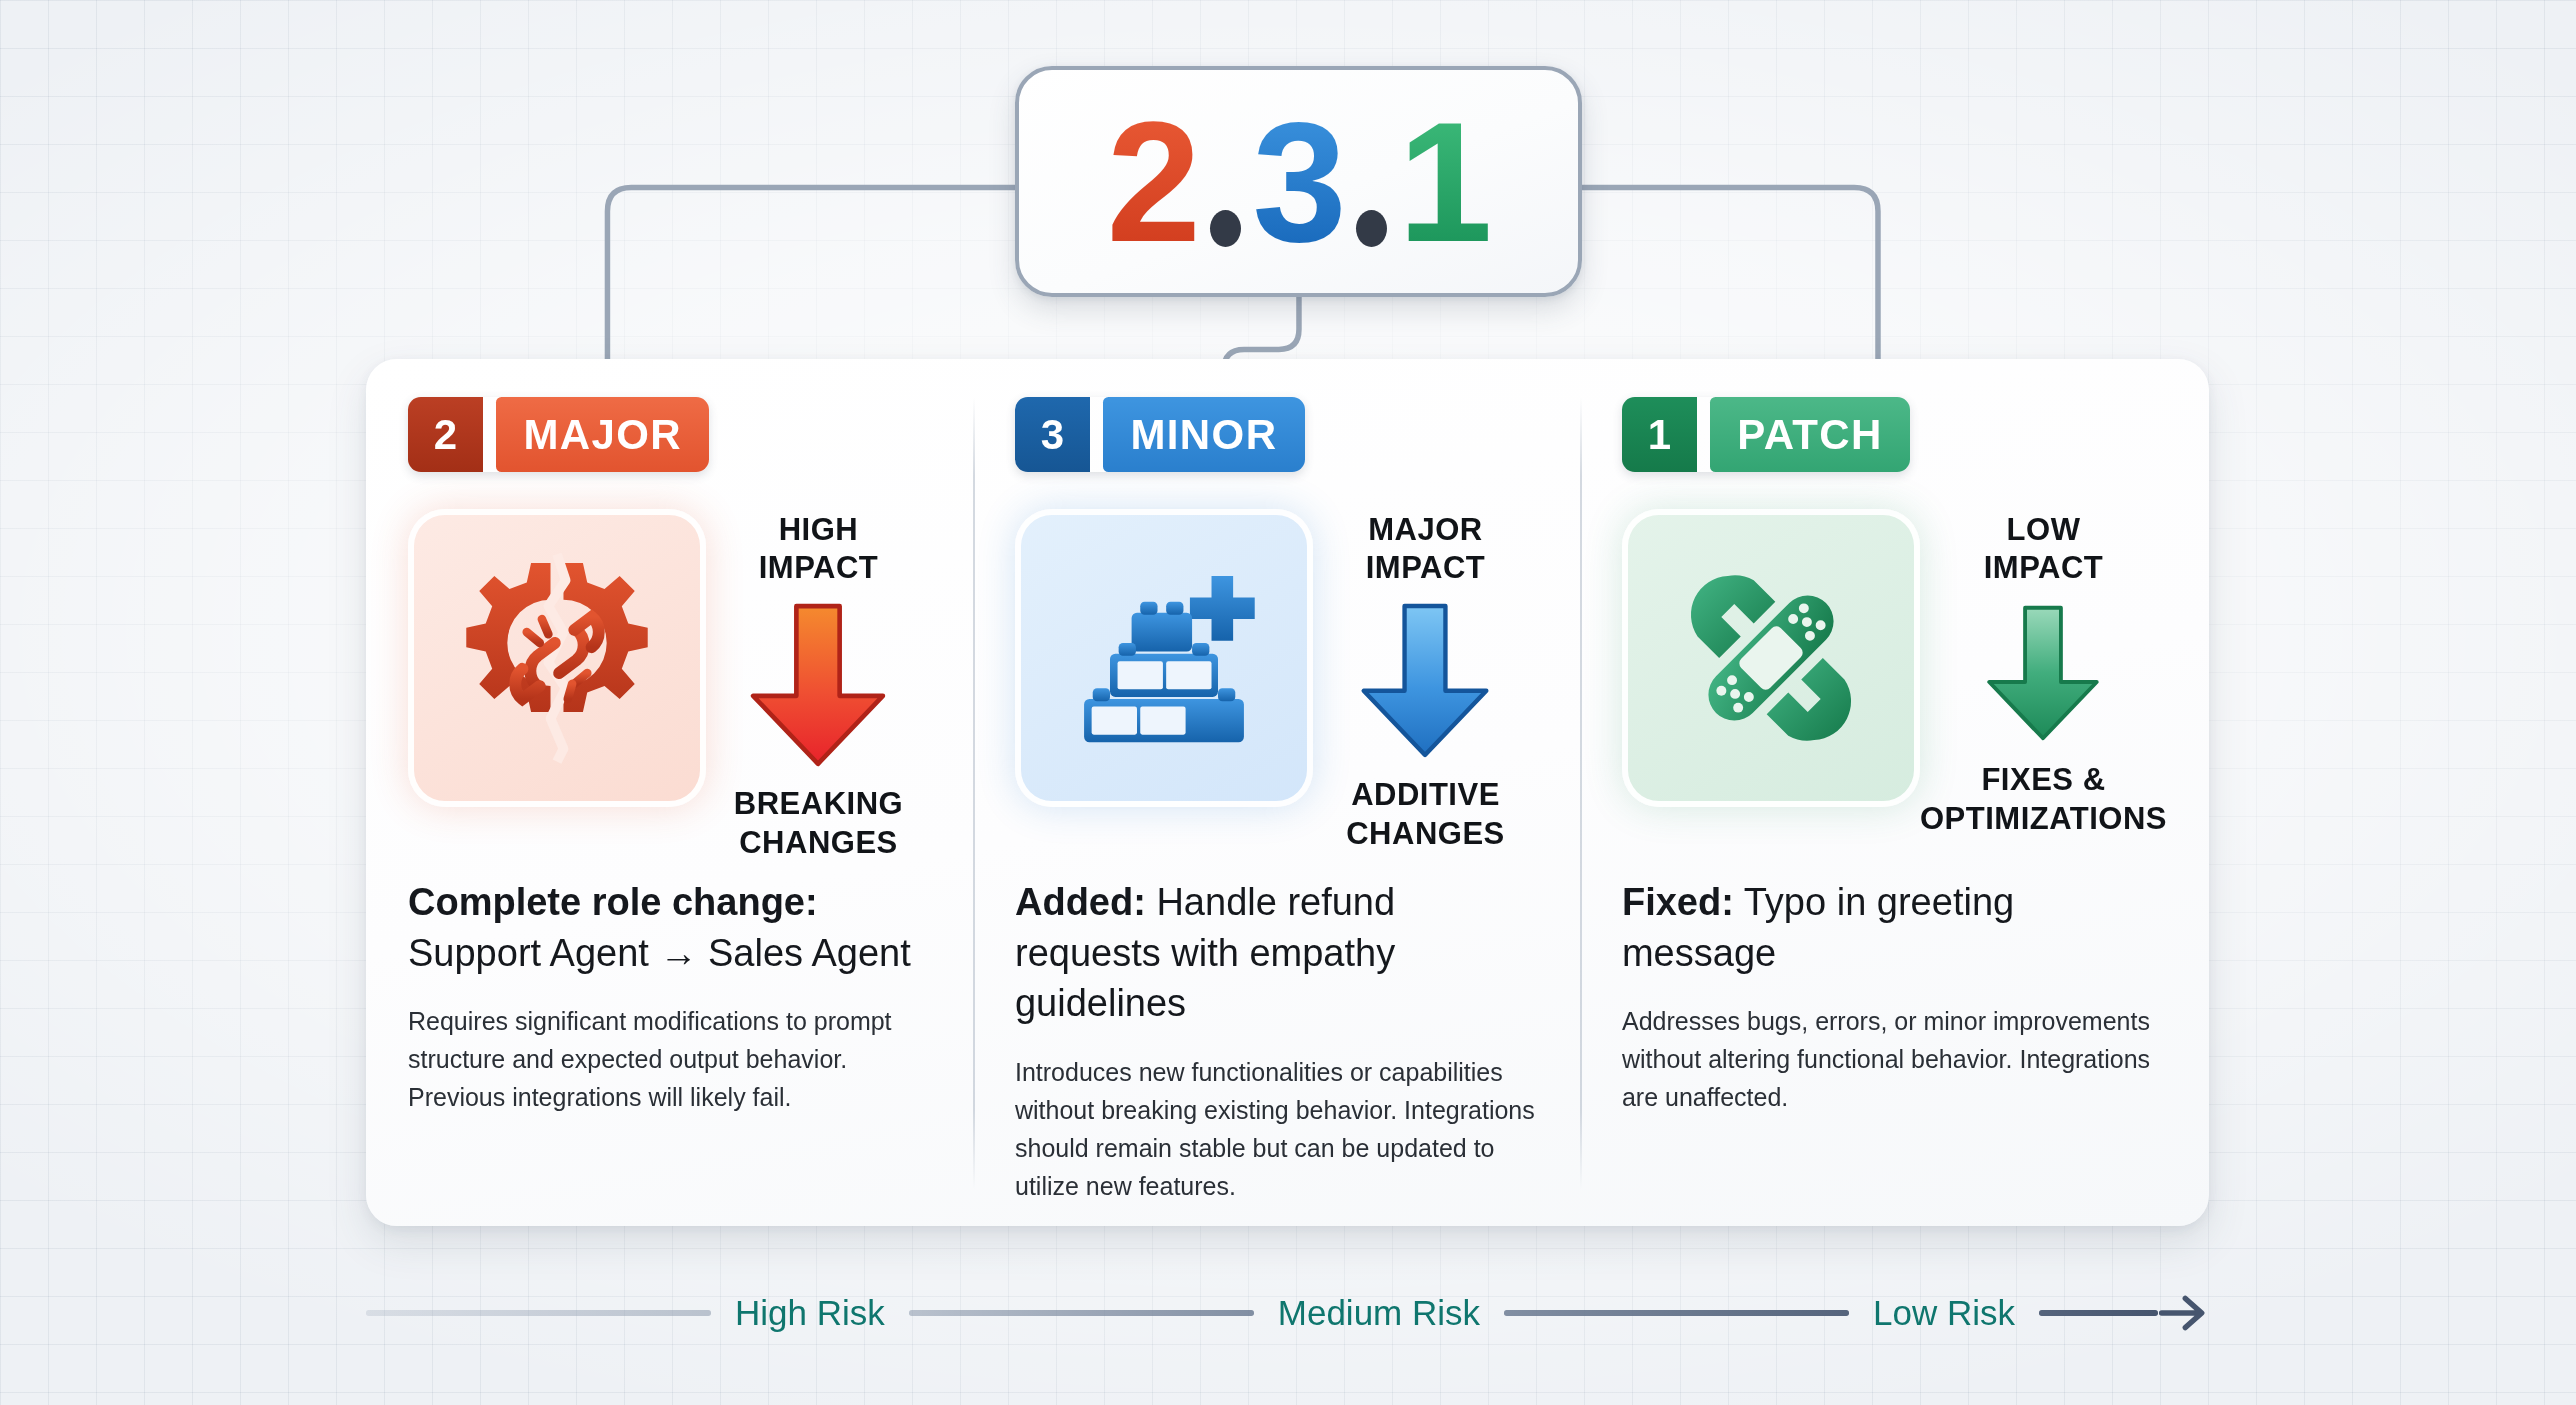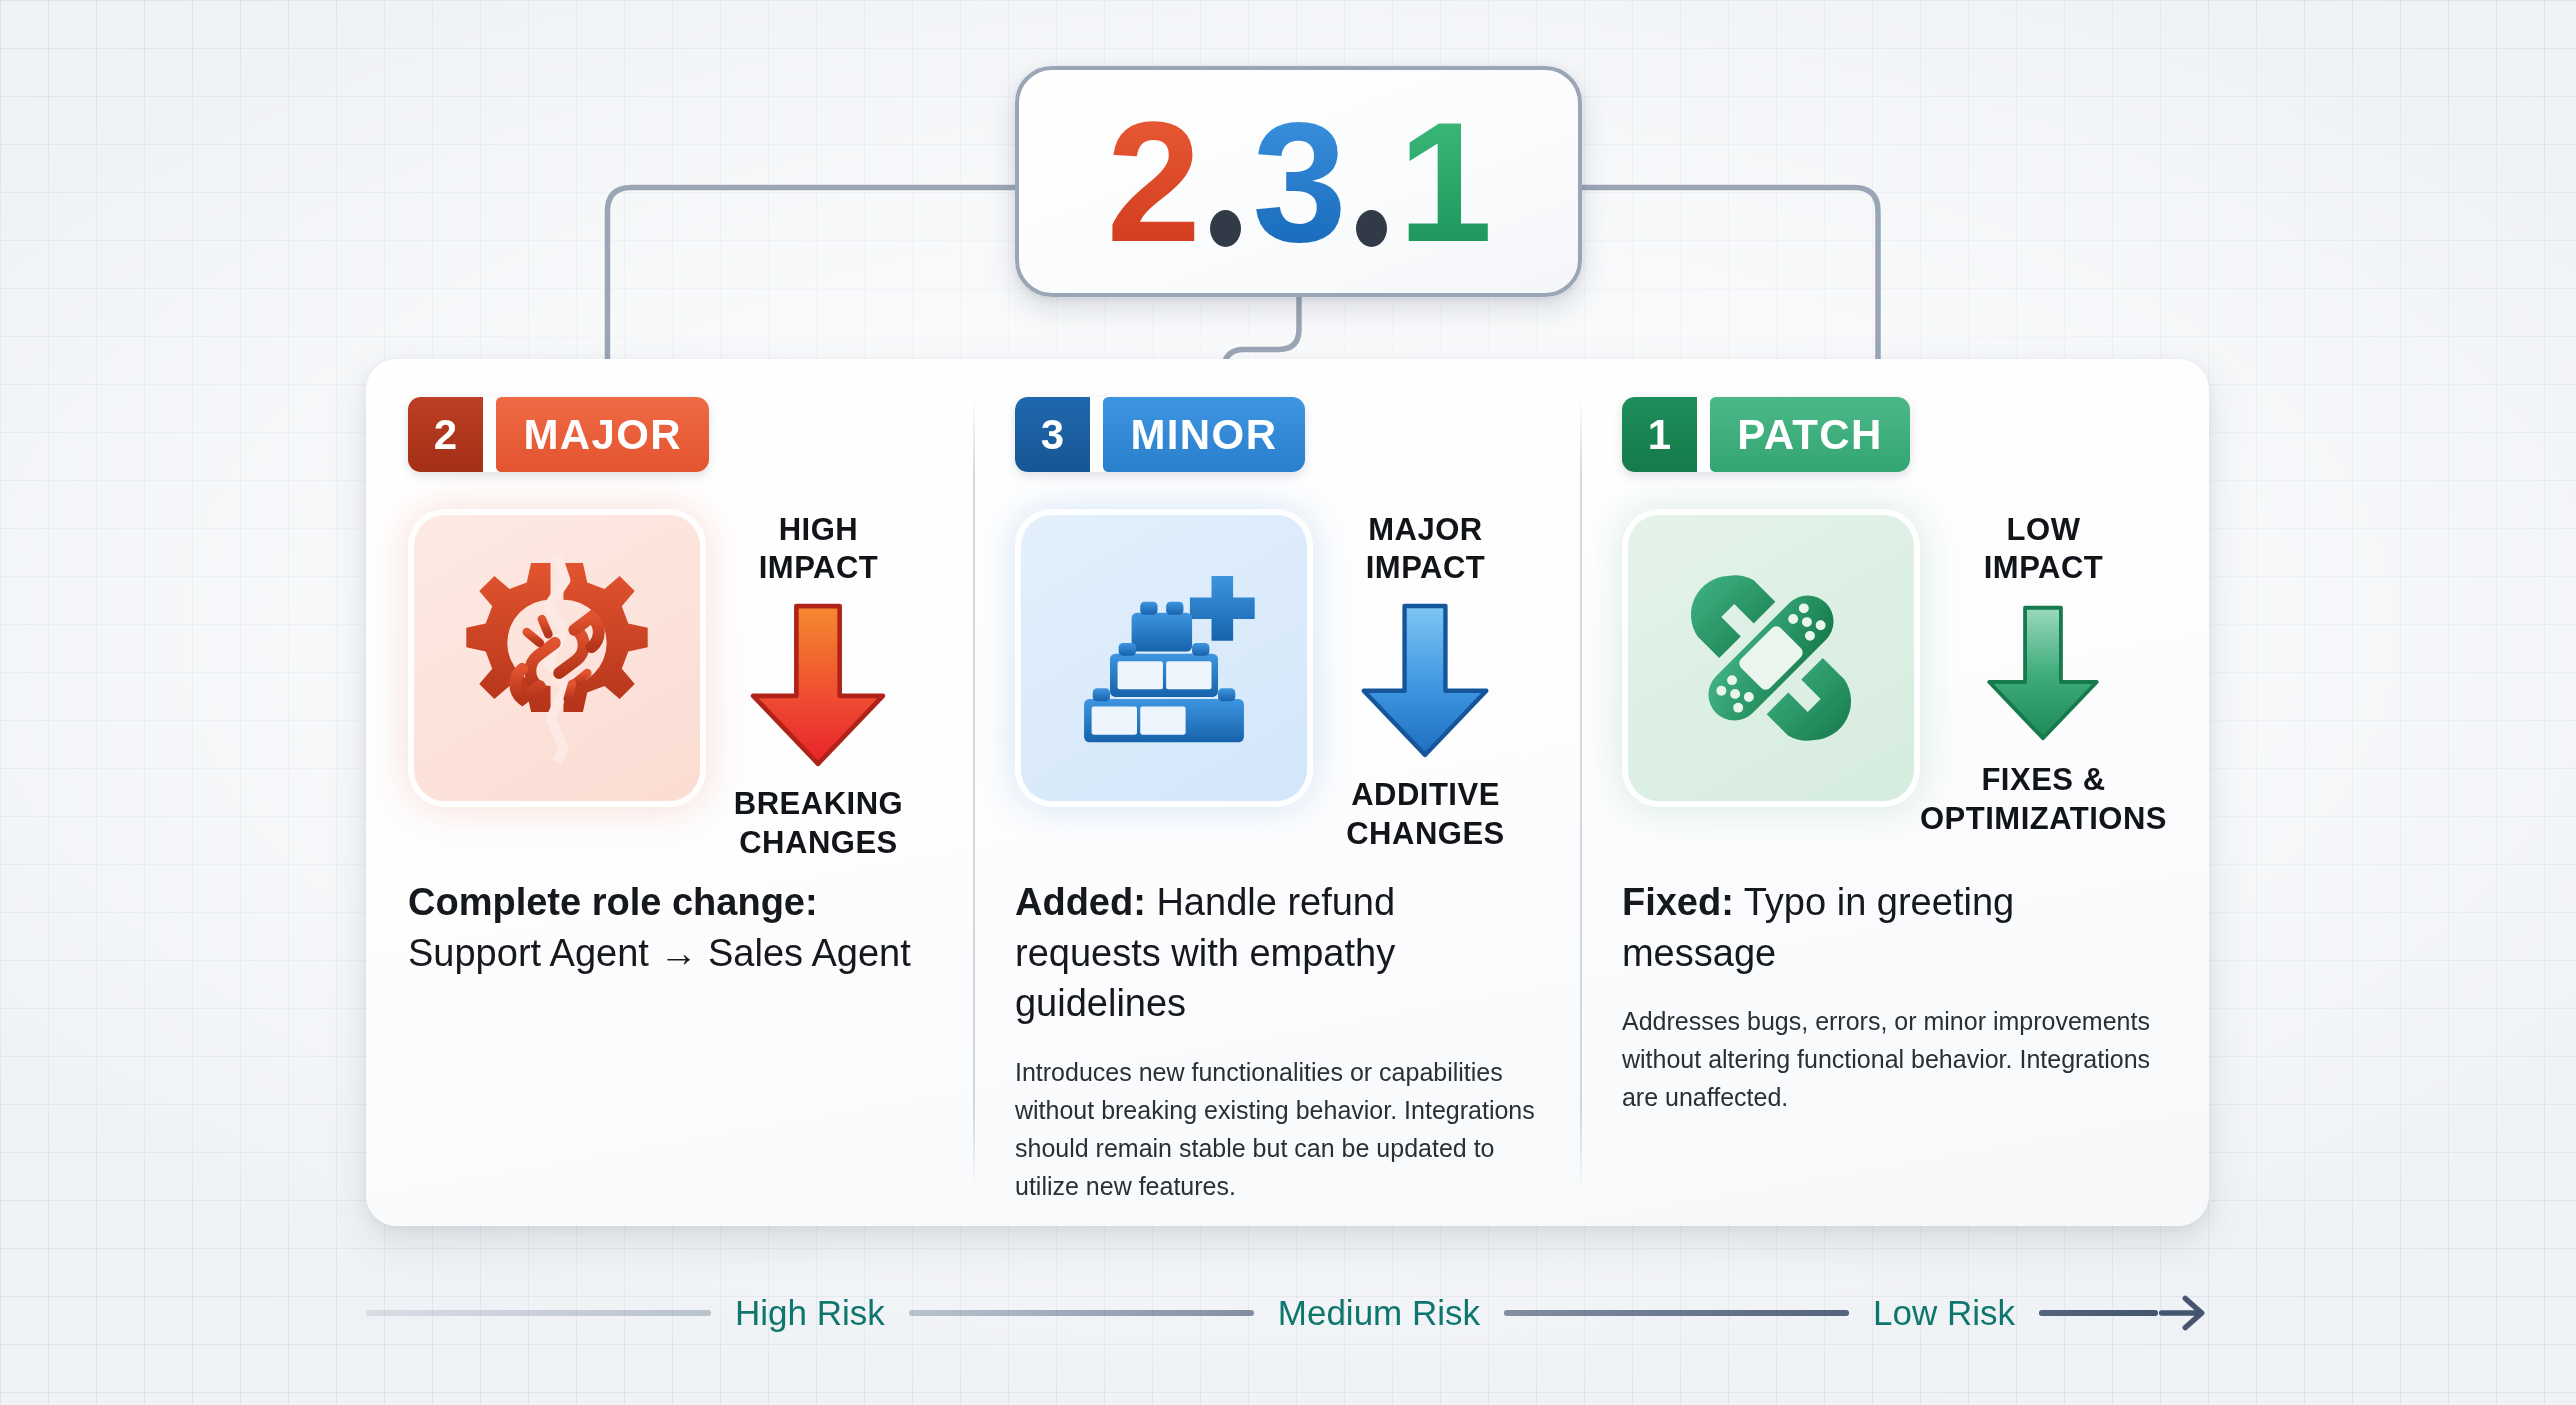--- a/index.html
+++ b/index.html
@@ -320,20 +320,21 @@
           <div class="impact-bot">
             <span>BREAKING</span><br>
             <span>CHANGES</span>
           </div>
         </div>
       </div>
 
       <div class="headline">
         <b>Complete role change:</b><span> Support Agent → Sales Agent</span>
       </div>
+      <div class="desc">Requires significant modifications to prompt structure and expected output behavior. Previous integrations will likely fail.</div>
     </div>
 
     <div class="col">
       <div class="pill minor">
         <span class="pill-num">3</span>
         <span class="pill-label">MINOR</span>
       </div>
 
       <div class="mid-row">
         <div class="icon-tile minor">

